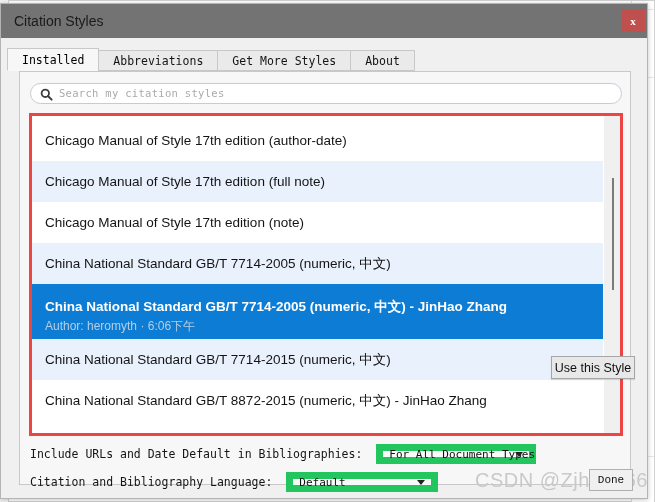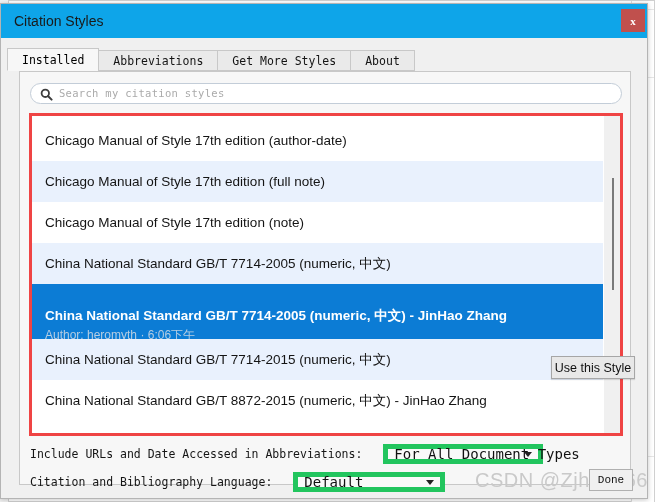--- a/index.html
+++ b/index.html
@@ -67,21 +67,21 @@
     width: 648px;
     height: 496px;
     background: #f0f0f0;
     border: 1px solid #b4b4b4;
     box-sizing: border-box;
     box-shadow: 0 1px 5px rgba(0,0,0,.22);
   }
   .titlebar {
     position: relative;
     height: 34px;
-    background: #0ea5e9;
+    background: #737373;
     border-bottom: none;
   }
   .title-text {
     position: absolute;
     left: 13px;
     top: 9px;
     font-size: 14px;
     color: #1a1a1a;
     font-family: "Liberation Sans", sans-serif;
   }
@@ -215,21 +215,21 @@
     white-space: nowrap;
     overflow: hidden;
     cursor: pointer;
   }
   .row.alt { background: #e9f1fd; text-align: center; }
   .row.first { margin-top: 4px; }
   .row.selected {
     background: #0c7cd5;
     color: #ffffff;
     display: block;
-    padding-top: 21px;
+    padding-top: 12px;
     height: 55px;
   }
   .row.selected .r-title {
     font-weight: bold;
     color: #ffffff;
     font-size: 13.5px;
     display: block;
     line-height: 21px;
   }
   .row.selected .r-sub {
@@ -289,30 +289,30 @@
   }
   .optrow.r1 { top: 372px; }
   .optrow.r2 { top: 400px; }
   .opt-label {
     font-family: "DejaVu Sans Mono", monospace;
     font-size: 11.5px;
     color: #151515;
     white-space: nowrap;
   }
   .combo {
-    margin-left: 21px;
+    margin-left: 14px;
     height: 20px;
     background: #f9f9f9;
-    border: 5px solid #22c55e;
+    border: 7px solid #22c55e;
     box-sizing: border-box;
     display: flex;
     align-items: center;
     padding: 0 6px;
     font-family: "DejaVu Sans Mono", monospace;
-    font-size: 14px;
+    font-size: 11px;
     color: #111;
     white-space: nowrap;
     cursor: pointer;
     position: relative;
   }
   .combo.w1 { width: 160px; }
   .combo.w2 { width: 152px; }
   .caret {
     position: absolute;
     right: 6px;
@@ -434,21 +434,21 @@
             </div>
           </div>
         <div class="scrollbar">
           <div class="scroll-thumb"></div>
         </div>
       </div>
 
       <div class="use-style-btn">Use this Style</div>
 
       <div class="optrow r1">
-        <span class="opt-label">Include URLs and Date Accessed in Abbreviations:</span>
+        <span class="opt-label">Include URLs and Date Default in Bibliographies:</span>
         <span class="combo w1">
           <span>For All Document Types</span>
           <span class="caret"></span>
         </span>
       </div>
 
       <div class="optrow r2">
         <span class="opt-label">Citation and Bibliography Language:</span>
         <span class="combo w2">
           <span>Default</span>

